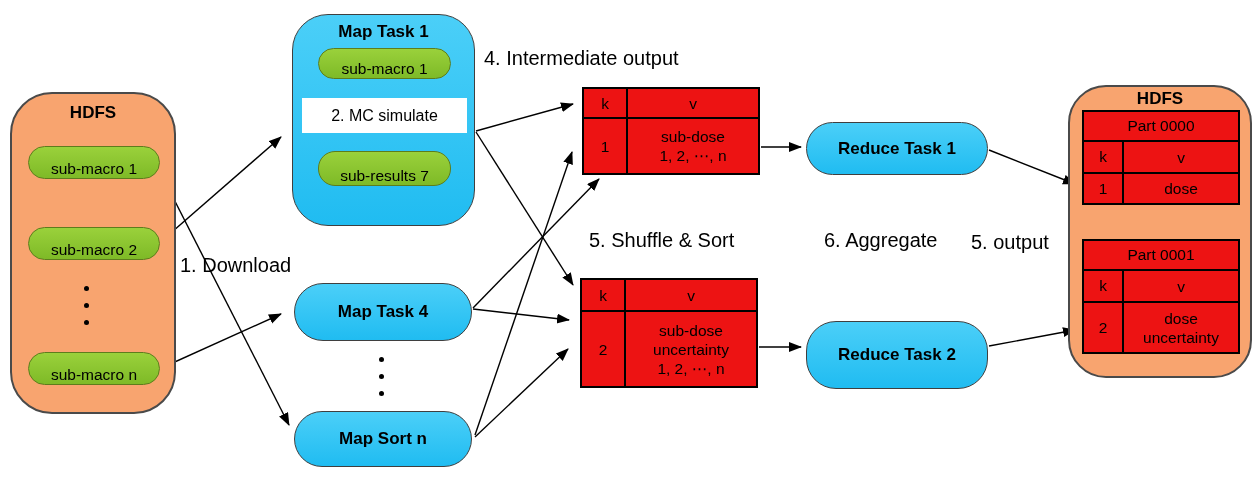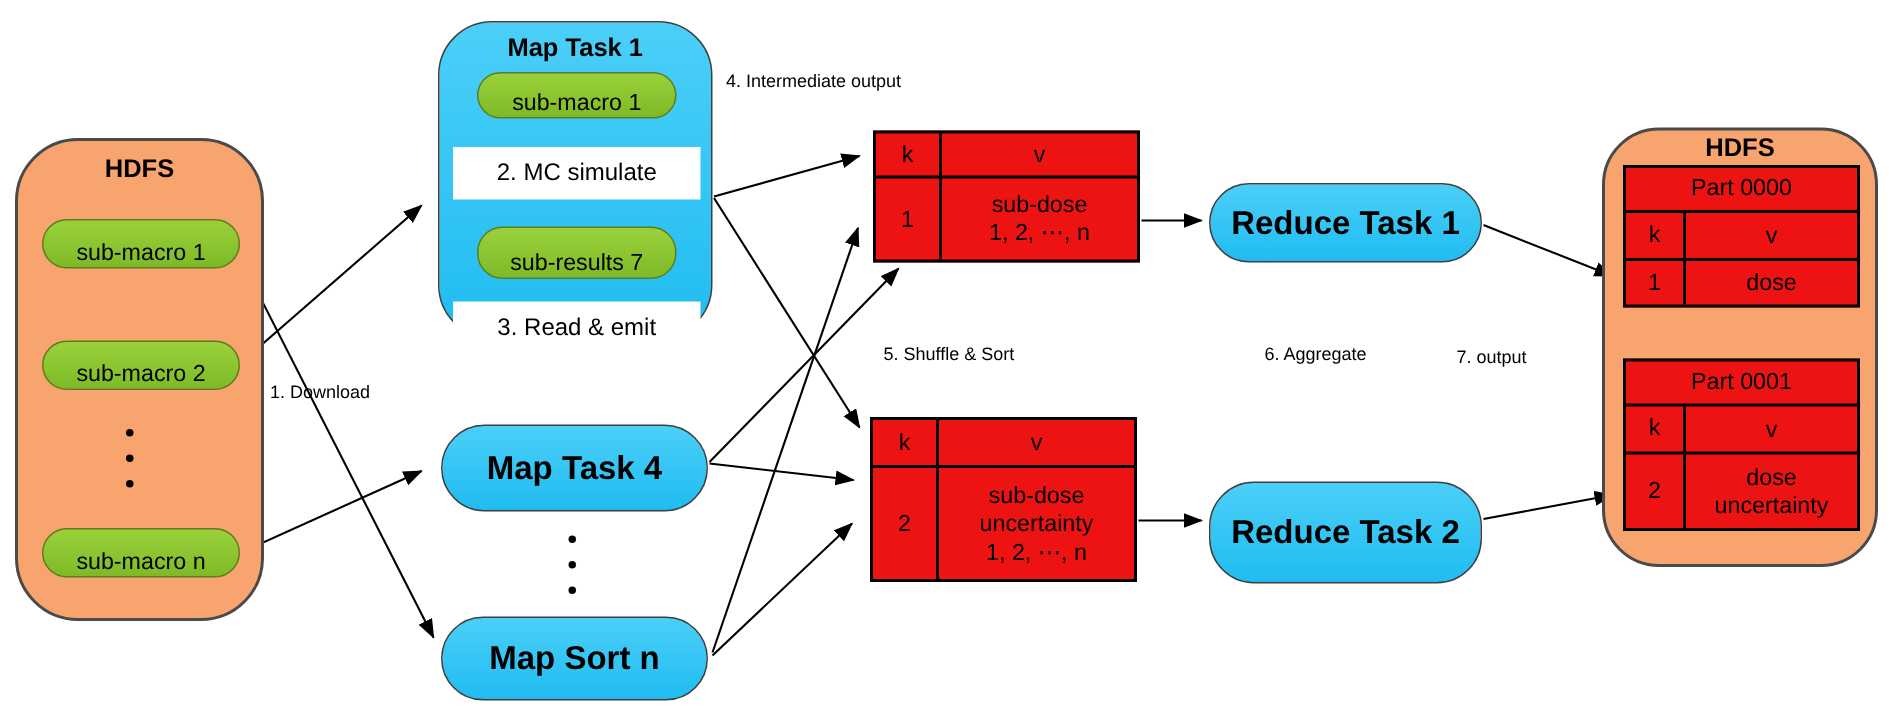--- a/index.html
+++ b/index.html
@@ -36,21 +36,21 @@
   .blue-box{
     background:linear-gradient(180deg,#4bcff8 0%,#20bcf1 100%);
     border:1.5px solid #3f3f3f;
     border-radius:36px;
   }
   .blue-pill{
     background:linear-gradient(180deg,#4bcff8 0%,#20bcf1 100%);
     border:1.5px solid #3f3f3f;
     border-radius:30px;
     display:flex;align-items:center;justify-content:center;
-    font-weight:bold;font-size:22px;
+    font-weight:bold;font-size:17px;
   }
   .white-step{
     background:#ffffff;
     display:flex;align-items:center;justify-content:center;
     font-size:16px;
   }
   
   .kv-table{
     background:#ed1313;
     border:2px solid #000;
@@ -83,21 +83,21 @@
     border-right:2px solid #000;
     display:flex;align-items:center;justify-content:center;
   }
   .pt-v{
     flex:1;display:flex;flex-direction:column;align-items:center;justify-content:center;
     line-height:19px;
   }
   
   .flabel{
     position:absolute;
-    font-size:12px;
+    font-size:20px;
     white-space:nowrap;
   }
   
   .vdots{position:absolute;display:flex;flex-direction:column;gap:12px;}
   .vdots .dot{width:5px;height:5px;border-radius:50%;background:#000;}
   svg.arrows{position:absolute;left:0;top:0;pointer-events:none;}
 </style>
 </head>
 <body>
 
@@ -148,42 +148,39 @@
     <div class="box-title" style="margin-top:7px;">Map Task 1</div>
     <div class="abs green-oval" style="left:25px;top:33px;width:133px;height:31px;">
       <span>sub-macro 1</span>
     </div>
     <div class="abs white-step" style="left:9px;top:83px;width:165px;height:35px;">
       <span>2. MC simulate</span>
     </div>
     <div class="abs green-oval" style="left:25px;top:136px;width:133px;height:35px;">
       <span>sub-results 7</span>
     </div>
-    <div class="abs white-step" style="left:9px;top:186px;width:165px;height:35px;">
-      <span>3. Read &amp; emit</span>
-    </div>
   </div>
 
   <div class="abs blue-pill" style="left:294px;top:283px;width:178px;height:58px;">
     <span>Map Task 4</span>
   </div>
   <div class="vdots" style="left:379px;top:357px;">
     <span class="dot"></span>
       <span class="dot"></span>
       <span class="dot"></span>
   </div>
   <div class="abs blue-pill" style="left:294px;top:411px;width:178px;height:56px;">
     <span>Map Sort n</span>
   </div>
 
   <div class="flabel" style="left:180px;top:254px;">1. Download</div>
   <div class="flabel" style="left:484px;top:47px;">4. Intermediate output</div>
   <div class="flabel" style="left:589px;top:229px;">5. Shuffle &amp; Sort</div>
-  <div class="flabel" style="left:824px;top:229px;margin-left:19px;">6. Aggregate</div>
-  <div class="flabel" style="left:971px;top:231px;">7. output</div>
+  <div class="flabel" style="left:824px;top:229px;">6. Aggregate</div>
+  <div class="flabel" style="left:971px;top:231px;">5. output</div>
 
   <div class="abs kv-table" style="left:582px;top:87px;width:178px;height:88px;grid-template-columns:44px 1fr;grid-template-rows:28px 1fr;">
     <div class="kv-cell kcol">k</div>
     <div class="kv-cell">v</div>
     <div class="kv-cell kcol row2">1</div>
     <div class="kv-cell row2">
       <div>sub-dose</div>
       <div>1, 2, ⋯, n</div>
     </div>
   </div>

